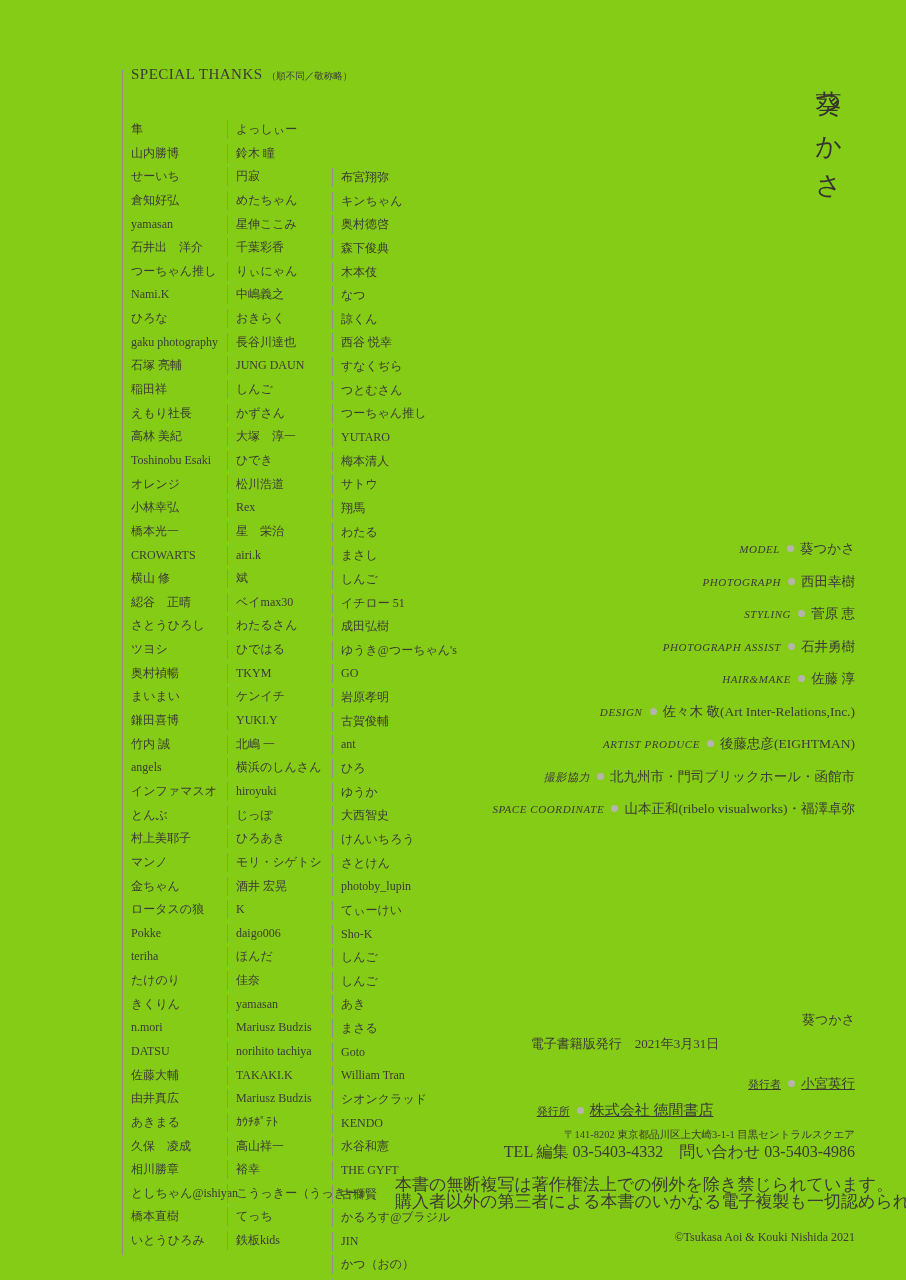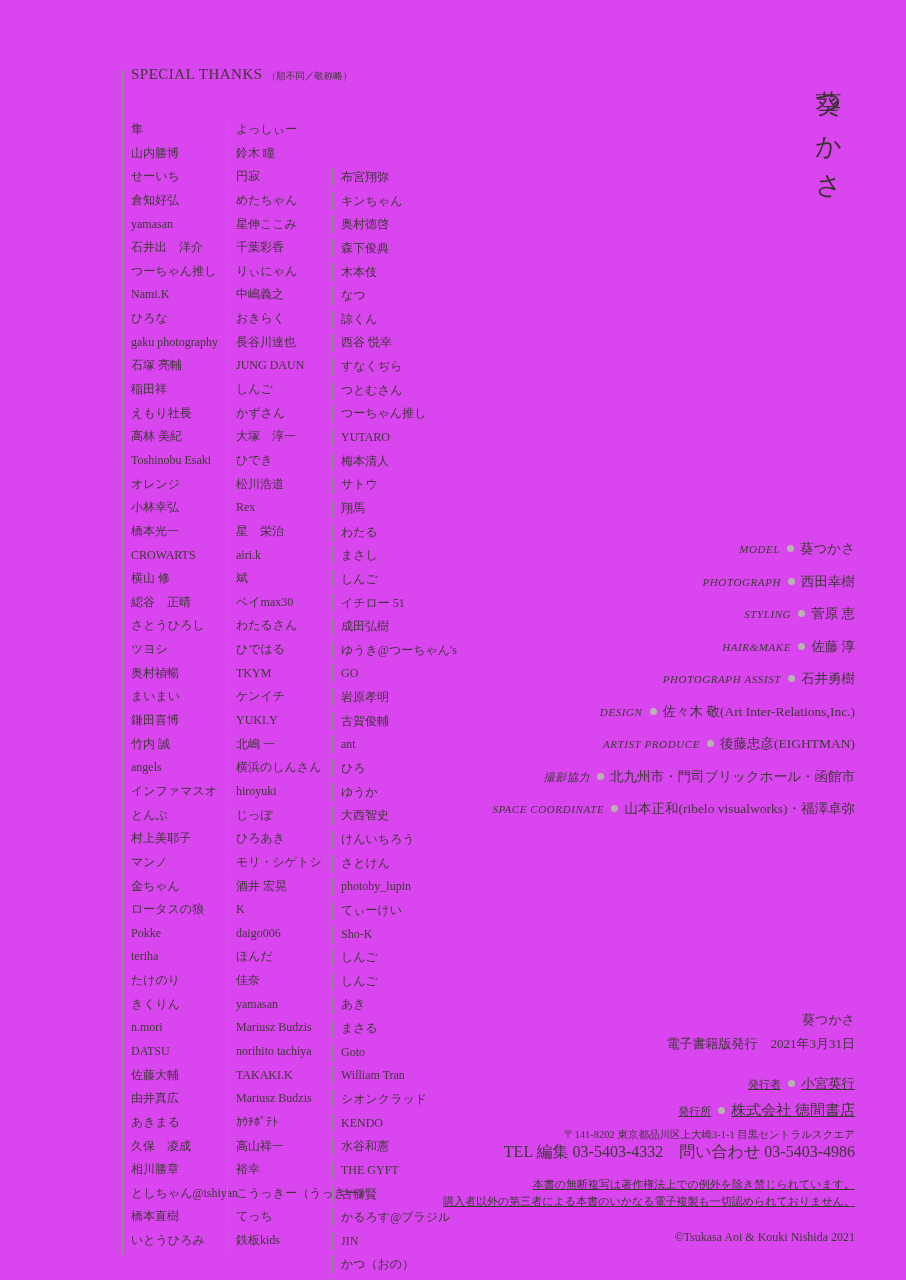--- a/index.html
+++ b/index.html
@@ -1,20 +1,20 @@
 <!DOCTYPE html>
 <html><head>
 <meta charset="utf-8">
 <style>
   html,body{margin:0;padding:0;background:#e8e8e8;}
   .page{
     position:relative;
     width:906px;height:1280px;
     margin:0 auto;
-    background:#d946ef;
+    background:#84cc16;
     font-family:"Liberation Serif","DejaVu Serif",serif;
     color:#3e3a36;
     overflow:hidden;
   }
   
   .left-rule{
     position:absolute;left:122px;top:70px;
     width:1px;height:1185px;background:#8f8f8f;
   }
   .thanks-header{
@@ -58,29 +58,29 @@
   }
   .credit-value{font-size:13.5px;}
   
   .colophon{
     position:absolute;right:51px;top:1012px;width:460px;
     text-align:right;white-space:nowrap;
   }
   .colophon .t{font-size:13px;line-height:16px;}
   .colophon .t1{margin-bottom:8px;}
   .colophon .t2{margin-bottom:6px;}
-  .colophon .t3{margin-bottom:22px;}
+  .colophon .t3{margin-bottom:22px;text-align:center;}
   .colophon .pub{margin-bottom:7px;line-height:18px;text-decoration:underline;}
   .colophon .pub .lab{font-size:11px;}
   .colophon .pub .val{font-size:13.5px;}
-  .colophon .office{line-height:20px;}
+  .colophon .office{line-height:20px;text-align:center;}
   .colophon .office .val{font-size:15px;}
   .colophon .addr{font-size:10.5px;line-height:14px;margin-bottom:2px;}
   .colophon .tel{font-size:16px;line-height:15px;margin-bottom:18px;}
-  .colophon .legal{font-size:11px;line-height:15px;margin-bottom:2px;text-decoration:underline;}
+  .colophon .legal{font-size:17px;line-height:15px;margin-bottom:2px;}
   .colophon .legal2{margin-bottom:21px;}
   .colophon .copyright{font-size:12px;}
 </style>
 </head>
 <body>
 
 <div class="page">
 
   <div class="left-rule"></div>
 
@@ -255,25 +255,25 @@
 
       <div class="credit-row">
         <span class="credit-label">PHOTOGRAPH</span><span class="bullet"></span><span class="credit-value">西田幸樹</span>
       </div>
 
       <div class="credit-row">
         <span class="credit-label">STYLING</span><span class="bullet"></span><span class="credit-value">菅原 恵</span>
       </div>
 
       <div class="credit-row">
+        <span class="credit-label">PHOTOGRAPH ASSIST</span><span class="bullet"></span><span class="credit-value">石井勇樹</span>
+      </div>
+
+      <div class="credit-row">
         <span class="credit-label">HAIR&amp;MAKE</span><span class="bullet"></span><span class="credit-value">佐藤 淳</span>
-      </div>
-
-      <div class="credit-row">
-        <span class="credit-label">PHOTOGRAPH ASSIST</span><span class="bullet"></span><span class="credit-value">石井勇樹</span>
       </div>
 
       <div class="credit-row">
         <span class="credit-label">DESIGN</span><span class="bullet"></span><span class="credit-value">佐々木 敬(Art Inter-Relations,Inc.)</span>
       </div>
 
       <div class="credit-row">
         <span class="credit-label">ARTIST PRODUCE</span><span class="bullet"></span><span class="credit-value">後藤忠彦(EIGHTMAN)</span>
       </div>
 

